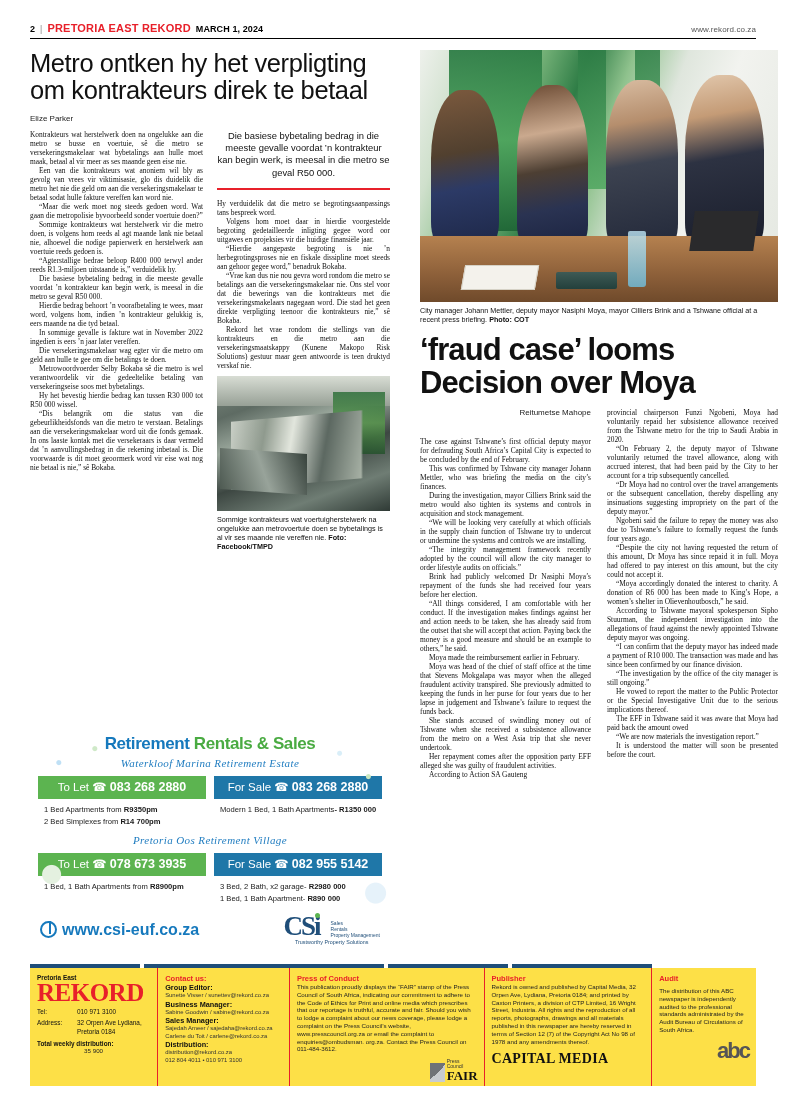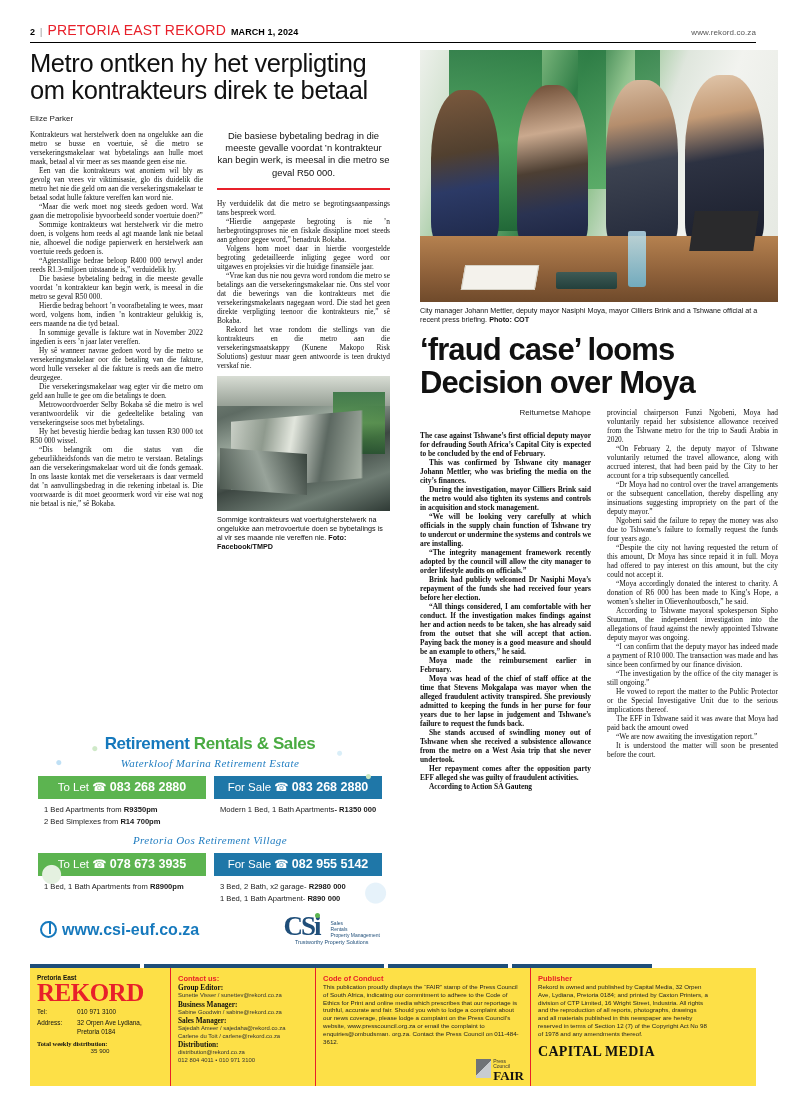--- a/index.html
+++ b/index.html
@@ -5,21 +5,21 @@
   html,body{margin:0;padding:0;background:#b0b0b0;}
   body{font-family:"Liberation Sans",sans-serif;}
   .page{width:786px;height:1113px;background:#ffffff;position:relative;overflow:hidden;margin:0 auto;}
   .inner{position:absolute;left:30px;top:22px;width:726px;}
 
   
   .topbar{display:flex;align-items:baseline;justify-content:space-between;font-size:8.5px;letter-spacing:.1px;}
   .topbar-left{display:flex;align-items:baseline;gap:5px;font-weight:bold;}
   .pnum{color:#000;font-weight:bold;font-size:9px;}
   .pipe{color:#888;font-weight:normal;}
-  .paper-name{color:#e8202a;font-weight:normal;font-size:14px;letter-spacing:.2px;}
+  .paper-name{color:#e8202a;font-weight:bold;font-size:11px;letter-spacing:.2px;}
   .paper-date{color:#000;font-weight:bold;font-size:9px;}
   .site{color:#555;font-size:8px;font-weight:normal;}
   .rule-top{border-top:1.3px solid #000;margin-top:4px;}
 
   
   .body-col{font-family:"Liberation Serif",serif;font-size:7.4px;line-height:9.0px;text-align:justify;color:#111;}
   .body-col p{margin:0;text-indent:9px;}
   .body-col p.first{text-indent:0;}
 
   
@@ -110,29 +110,29 @@
   .fb{height:4px;background:#1f4e79;}
   .foot-grid{display:flex;height:100%;}
   .fcell{padding:6px 7px 4px 7px;position:relative;}
   .fsep{border-left:1.6px solid #e8202a;}
   .f1{width:126px;}
   .f2{width:130px;}
   .f3{width:200px;}
   .f4{width:170px;}
   .f5{width:100px;}
   .ft-label{color:#e8202a;font-weight:bold;font-size:7.5px;font-family:"Liberation Sans",sans-serif;}
-  .ft-sub{font-weight:bold;font-size:7.3px;color:#111;font-family:Liberation Serif, serif;}
+  .ft-sub{font-weight:bold;font-size:7.3px;color:#111;font-family:Liberation Sans, sans-serif;}
   .ft-txt{font-size:5.9px;line-height:7.6px;color:#333;font-family:"Liberation Sans",sans-serif;}
   .ft-body{font-size:6.2px;line-height:7.8px;color:#222;font-family:"Liberation Sans",sans-serif;}
   .rekord-small{font-family:"Liberation Sans",sans-serif;font-weight:bold;font-size:6.4px;color:#111;}
   .rekord-big{font-family:"Liberation Serif",serif;font-weight:bold;font-size:25px;line-height:24px;color:#e8202a;letter-spacing:-.5px;}
   .kv{display:flex;font-size:6.4px;line-height:8.4px;color:#111;font-family:"Liberation Sans",sans-serif;margin-top:3px;}
   .kv .k{width:40px;font-weight:normal;}
   .kv .v{flex:1;}
-  .fair{position:absolute;right:6px;bottom:4px;display:flex;align-items:flex-start;gap:2px;}
+  .fair{position:absolute;right:6px;bottom:4px;display:flex;align-items:flex-end;gap:2px;}
   .fair-mark{width:15px;height:19px;background:linear-gradient(135deg,#6f7377 50%,#c8ccd0 50%);}
   .fair-txt1{font-family:"Liberation Sans",sans-serif;font-size:5px;line-height:5.6px;color:#333;}
   .fair-txt2{font-family:"Liberation Serif",serif;font-weight:bold;font-size:13px;color:#111;line-height:12px;}
   .capmedia{font-family:"Liberation Serif",serif;font-weight:bold;font-size:14px;color:#111;margin-top:6px;letter-spacing:.3px;}
   .abc{font-family:"Liberation Sans",sans-serif;font-size:22px;color:#555;font-weight:bold;letter-spacing:-2px;text-align:right;margin-top:4px;}
 </style>
 </head>
 <body>
 
 <div class="page">
@@ -157,33 +157,32 @@
     <div class="two-col">
       <div class="col-a body-col" id="lcolA">
           <p class="first">Kontrakteurs wat herstelwerk doen na ongelukke aan die metro se busse en voertuie, sê die metro se versekeringsmakelaar wat bybetalings aan hulle moet maak, betaal al vir meer as ses maande geen eise nie.</p>
           <p>Een van die kontrakteurs wat anoniem wil bly as gevolg van vrees vir viktimisasie, glo dis duidelik die metro het nie die geld om aan die versekeringsmakelaar te betaal sodat hulle fakture vereffen kan word nie.</p>
           <p>“Maar die werk moet nog steeds gedoen word. Wat gaan die metropolisie byvoorbeeld sonder voertuie doen?”</p>
           <p>Sommige kontrakteurs wat herstelwerk vir die metro doen, is volgens hom reeds al agt maande lank nie betaal nie, alhoewel die nodige papierwerk en herstelwerk aan voertuie reeds gedoen is.</p>
           <p>“Agterstallige bedrae beloop R400 000 terwyl ander reeds R1.3-miljoen uitstaande is,” verduidelik hy.</p>
           <p>Die basiese bybetaling bedrag in die meeste gevalle voordat ’n kontrakteur kan begin werk, is meesal in die metro se geval R50 000.</p>
           <p>Hierdie bedrag behoort ’n voorafbetaling te wees, maar word, volgens hom, indien ’n kontrakteur gelukkig is, eers maande na die tyd betaal.</p>
           <p>In sommige gevalle is fakture wat in November 2022 ingedien is eers ’n jaar later vereffen.</p>
-          <p>Hy sê wanneer navrae gedoen word by die metro se versekeringsmakelaar oor die betaling van die fakture, word hulle verseker al die fakture is reeds aan die metro deurgegee.</p>
           <p>Die versekeringsmakelaar wag egter vir die metro om geld aan hulle te gee om die betalings te doen.</p>
           <p>Metrowoordvoerder Selby Bokaba sê die metro is wel verantwoordelik vir die gedeeltelike betaling van versekeringseise soos met bybetalings.</p>
           <p>Hy het bevestig hierdie bedrag kan tussen R30 000 tot R50 000 wissel.</p>
           <p>“Dis belangrik om die status van die gebeurlikheidsfonds van die metro te verstaan. Betalings aan die versekeringsmakelaar word uit die fonds gemaak. In ons laaste kontak met die versekeraars is daar vermeld dat ’n aanvullingsbedrag in die rekening inbetaal is. Die voorwaarde is dit moet geoormerk word vir eise wat nog nie betaal is nie,” sê Bokaba.</p>
         </div>
       <div class="col-b">
         <div class="pullquote">Die basiese bybetaling bedrag in die meeste gevalle voordat ’n kontrakteur kan begin werk, is meesal in die metro se geval R50 000.</div>
         <div class="pq-rule"></div>
         <div class="body-col" id="lcolB">
             <p class="first">Hy verduidelik dat die metro se begrotingsaanpassings tans bespreek word.</p>
+            <p>Volgens hom moet daar in hierdie voorgestelde begroting gedetailleerde inligting gegee word oor uitgawes en projeksies vir die huidige finansiële jaar.</p>
             <p>“Hierdie aangepaste begroting is nie ’n herbegrotingsproses nie en fiskale dissipline moet steeds aan gehoor gegee word,” benadruk Bokaba.</p>
-            <p>Volgens hom moet daar in hierdie voorgestelde begroting gedetailleerde inligting gegee word oor uitgawes en projeksies vir die huidige finansiële jaar.</p>
             <p>“Vrae kan dus nie nou gevra word rondom die metro se betalings aan die versekeringsmakelaar nie. Ons stel voor dat die bewerings van die kontrakteurs met die versekeringsmakelaars nagegaan word. Die stad het geen direkte verpligting teenoor die kontrakteurs nie,” sê Bokaba.</p>
             <p>Rekord het vrae rondom die stellings van die kontrakteurs en die metro aan die versekeringsmaatskappy (Kunene Makopo Risk Solutions) gestuur maar geen antwoorde is teen druktyd verskaf nie.</p>
           </div>
 
         <div class="photo-crash">
           <div class="sky"></div>
           <div class="grn"></div>
           <div class="veh"></div>
           <div class="veh2"></div>
         </div>
@@ -219,21 +218,21 @@
     </div>
 
     <div class="hl-eng">
       <div>‘fraud case’ looms</div>
       <div>Decision over Moya</div>
     </div>
 
     <div class="two-col-r">
       <div class="rcol">
         <div class="byline" style="margin-top:0;text-align:right;">Reitumetse Mahope</div>
-        <div class="body-col" style="margin-top:14px;font-weight:bold;" id="rcolA">
+        <div class="body-col" style="margin-top:20px;" id="rcolA">
             <p class="first">The case against Tshwane’s first official deputy mayor for defrauding South Africa’s Capital City is expected to be concluded by the end of February.</p>
             <p>This was confirmed by Tshwane city manager Johann Mettler, who was briefing the media on the city’s finances.</p>
             <p>During the investigation, mayor Cilliers Brink said the metro would also tighten its systems and controls in acquisition and stock management.</p>
             <p>“We will be looking very carefully at which officials in the supply chain function of Tshwane try to undercut or undermine the systems and controls we are installing.</p>
             <p>“The integrity management framework recently adopted by the council will allow the city manager to order lifestyle audits on officials.”</p>
             <p>Brink had publicly welcomed Dr Nasiphi Moya’s repayment of the funds she had received four years before her election.</p>
             <p>“All things considered, I am comfortable with her conduct. If the investigation makes findings against her and action needs to be taken, she has already said from the outset that she will accept that action. Paying back the money is a good measure and should be an example to others,” he said.</p>
             <p>Moya made the reimbursement earlier in February.</p>
             <p>Moya was head of the chief of staff office at the time that Stevens Mokgalapa was mayor when the alleged fraudulent activity transpired. She previously admitted to keeping the funds in her purse for four years due to her lapse in judgement and Tshwane’s failure to request the funds back.</p>
             <p>She stands accused of swindling money out of Tshwane when she received a subsistence allowance from the metro on a West Asia trip that she never undertook.</p>
@@ -247,21 +246,21 @@
             <p>“On February 2, the deputy mayor of Tshwane voluntarily returned the travel allowance, along with accrued interest, that had been paid by the City to her account for a trip subsequently cancelled.</p>
             <p>“Dr Moya had no control over the travel arrangements or the subsequent cancellation, thereby dispelling any insinuations suggesting impropriety on the part of the deputy mayor.”</p>
             <p>Ngobeni said the failure to repay the money was also due to Tshwane’s failure to formally request the funds four years ago.</p>
             <p>“Despite the city not having requested the return of this amount, Dr Moya has since repaid it in full. Moya had offered to pay interest on this amount, but the city could not accept it.</p>
             <p>“Moya accordingly donated the interest to charity. A donation of R6 000 has been made to King’s Hope, a women’s shelter in Olievenhoutbosch,” he said.</p>
             <p>According to Tshwane mayoral spokesperson Sipho Stuurman, the independent investigation into the allegations of fraud against the newly appointed Tshwane deputy mayor was ongoing.</p>
             <p>“I can confirm that the deputy mayor has indeed made a payment of R10 000. The transaction was made and has since been confirmed by our finance division.</p>
             <p>“The investigation by the office of the city manager is still ongoing.”</p>
             <p>He vowed to report the matter to the Public Protector or the Special Investigative Unit due to the serious implications thereof.</p>
             <p>The EFF in Tshwane said it was aware that Moya had paid back the amount owed</p>
-            <p>“We are now awaiting the investigation report.”</p>
+            <p>“We are now materials the investigation report.”</p>
             <p>It is understood the matter will soon be presented before the court.</p>
           </div>
       </div>
     </div>
   </div>
 
   <div class="advert">
     <div class="ad-deco"></div>
     <div class="ad-title">
       <span class="t1">Retirement</span>
@@ -373,34 +372,39 @@
             <div class="ft-sub">Sales Manager:</div>
             <div class="ft-txt" style="white-space: pre-line;">Sajedah Ameer / sajedaha@rekord.co.za
 Carlene du Toit / carlene@rekord.co.za</div>
             <div class="ft-sub">Distribution:</div>
             <div class="ft-txt" style="white-space: pre-line;">distribution@rekord.co.za
 012 804 4011 • 010 971 3100</div>
           </div>
       </div>
 
       <div class="fcell f3 fsep">
-        <div class="ft-label">Code of Conduct</div>
+        <div class="ft-label">Press of Conduct</div>
         <div class="ft-body">This publication proudly displays the “FAIR” stamp of the Press Council of South Africa, indicating our commitment to adhere to the Code of Ethics for Print and online media which prescribes that our reportage is truthful, accurate and fair. Should you wish to lodge a complaint about our news coverage, please lodge a complaint on the Press Council’s website, www.presscouncil.org.za or email the complaint to enquiries@ombudsman. org.za. Contact the Press Council on 011-484-3612.</div>
         <div class="fair">
           <span class="fair-mark"></span>
           <span>
             <span class="fair-txt1" style="white-space:pre-line;display:block;">Press
 Council</span>
             <span class="fair-txt2" style="display:block;">FAIR</span>
           </span>
         </div>
       </div>
 
       <div class="fcell f4 fsep">
         <div class="ft-label">Publisher</div>
         <div class="ft-body">Rekord is owned and published by Capital Media, 32 Orpen Ave, Lydiana, Pretoria 0184; and printed by Caxton Printers, a division of CTP Limited, 16 Wright Street, Industria. All rights and the reproduction of all reports, photographs, drawings and all materials published in this newspaper are hereby reserved in terms of Section 12 (7) of the Copyright Act No 98 of 1978 and any amendments thereof.</div>
         <div class="capmedia">CAPITAL MEDIA</div>
       </div>
 
+      <div class="fcell f5 fsep">
+        <div class="ft-label">Audit</div>
+        <div class="ft-body" style="margin-top:4px;">The distribution of this ABC newspaper is independently audited to the professional standards administrated by the Audit Bureau of Circulations of South Africa.</div>
+        <div class="abc">abc</div>
+      </div>
     </div>
   </div>
 
 </div>
 
 </body></html>

